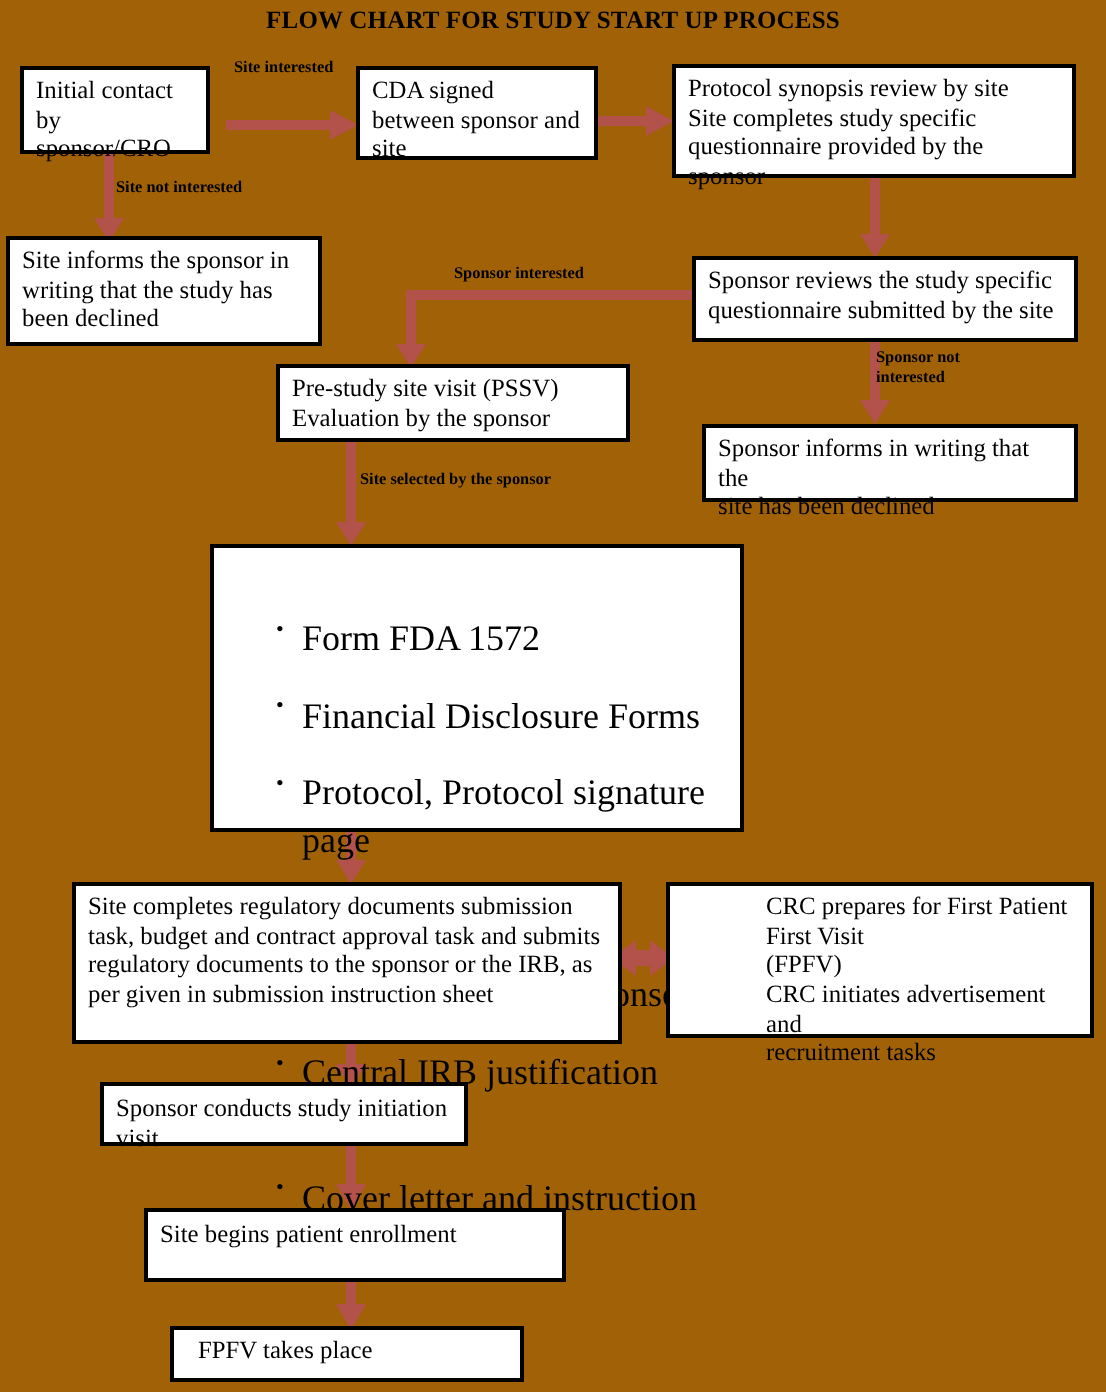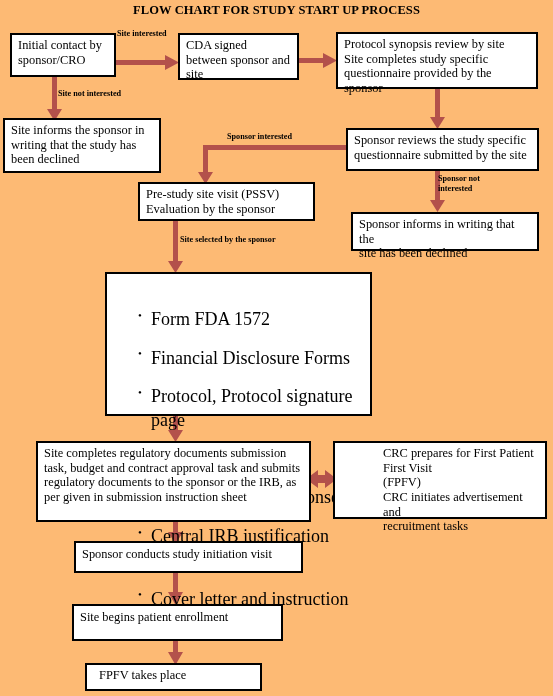--- a/index.html
+++ b/index.html
@@ -4,21 +4,21 @@
 <style>
   html, body {
     margin: 0;
     padding: 0;
     background: #ffffff;
   }
   #canvas {
     position: relative;
     width: 553px;
     height: 696px;
-    background: #fdba74;
+    background: #a16207;
     font-family: "Liberation Serif", "DejaVu Serif", serif;
     overflow: hidden;
   }
   .chart-title {
     position: absolute;
     left: 0;
     top: 3px;
     width: 553px;
     text-align: center;
     font-family: "Liberation Serif", "DejaVu Serif", serif;
@@ -162,21 +162,21 @@
 
   <div class="edge-label" style="left:58px; top:89px;">Site not interested</div>
 
   <div class="edge-label" style="left:227px; top:132px;">Sponsor interested</div>
 
   <div class="edge-label" style="left:438px; top:174px;">Sponsor not
 interested</div>
 
   <div class="edge-label" style="left:180px; top:235px;">Site selected by the sponsor</div>
 
-  <div class="node" style="left:10px; top:33px; width:106px; height:44px;">Initial contact by
+  <div class="node" style="left:10px; top:33px; width:95px; height:44px;">Initial contact by
 sponsor/CRO</div>
 
   <div class="node" style="left:178px; top:33px; width:121px; height:47px;">CDA signed
 between sponsor and
 site</div>
 
   <div class="node" style="left:336px; top:32px; width:202px; height:57px;">Protocol synopsis review by site
 Site completes study specific
 questionnaire provided by the sponsor</div>
 
@@ -208,19 +208,19 @@
   <div class="node" style="left:36px; top:441px; width:275px; height:81px;">Site completes regulatory documents submission
 task, budget and contract approval task and submits
 regulatory documents to the sponsor or the IRB, as
 per given in submission instruction sheet</div>
 
   <div class="node" style="left:333px; top:441px; width:214px; height:78px;padding-left:48px;">CRC prepares for First Patient First Visit
 (FPFV)
 CRC initiates advertisement and
 recruitment tasks</div>
 
-  <div class="node" style="left:74px; top:541px; width:229px; height:32px; padding-top:4px;">Sponsor conducts study initiation visit</div>
+  <div class="node" style="left:50px; top:541px; width:184px; height:32px; padding-top:4px;">Sponsor conducts study initiation visit</div>
 
   <div class="node" style="left:72px; top:604px; width:211px; height:37px; padding-top:4px;">Site begins patient enrollment</div>
 
   <div class="node" style="left:85px; top:663px; width:177px; height:28px; padding-top:3px; padding-left:12px;">FPFV takes place</div>
 
 </div>
 
 </body></html>

